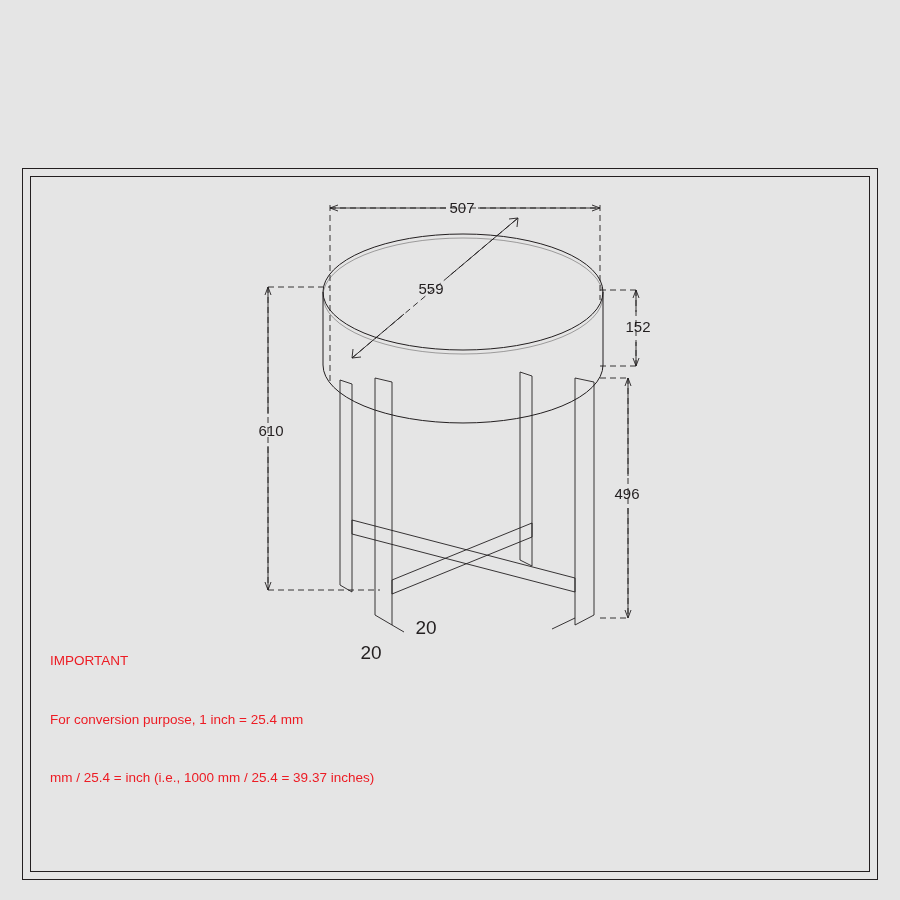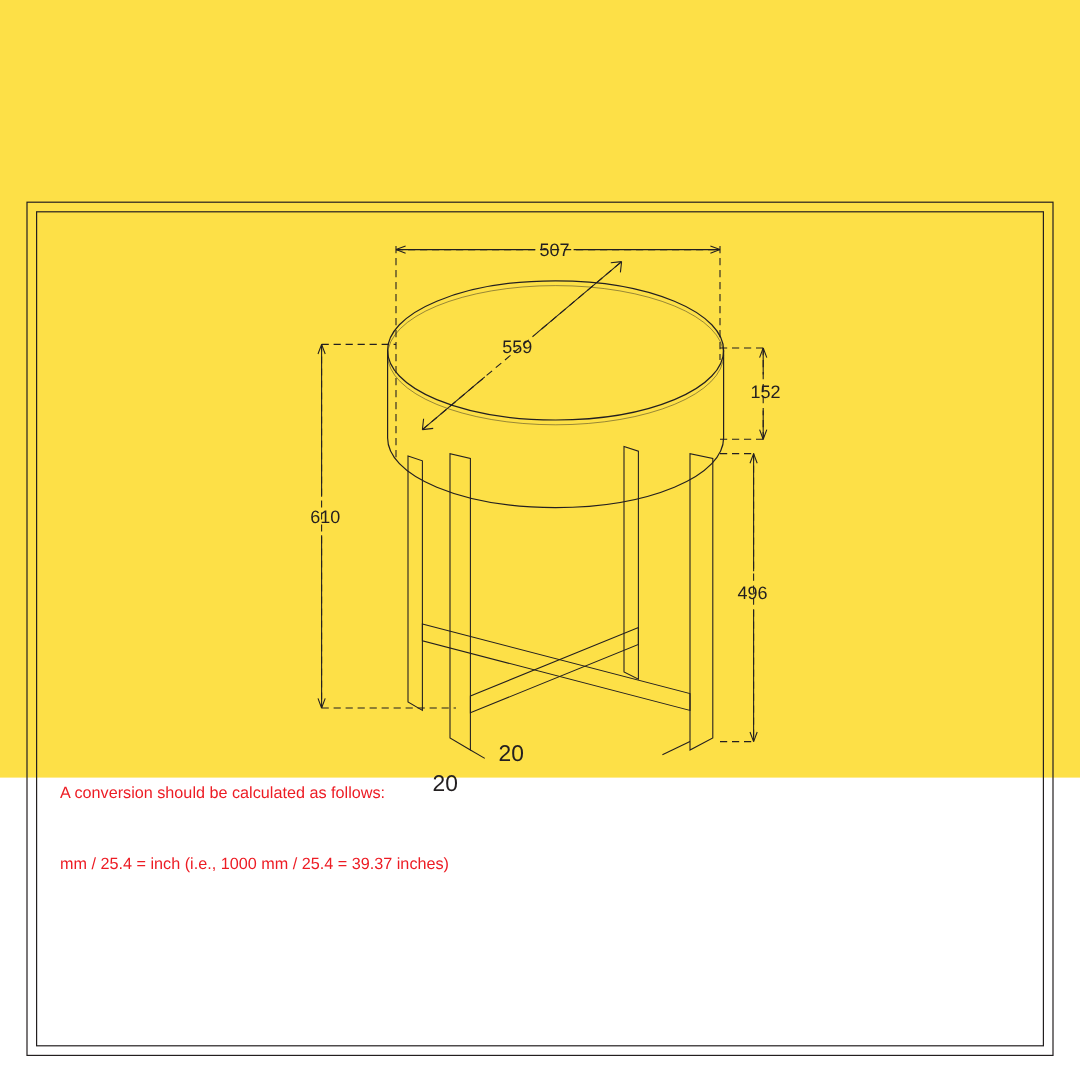--- a/index.html
+++ b/index.html
@@ -11,22 +11,22 @@
     width: 900px;
     height: 900px;
     font-family: "Liberation Sans", sans-serif;
     position: relative;
     overflow: hidden;
   }
   #page {
     position: absolute;
     left: 0; top: 0;
     width: 900px;
-    height: 648px;
-    background: #fde047;
+    height: 900px;
+    background: #e5e5e5;
   }
   
   .frame-outer {
     position: absolute;
     left: 22px;
     top: 168px;
     width: 856px;
     height: 712px;
     border: 1px solid #231f20;
     box-sizing: border-box;
@@ -159,17 +159,18 @@
     <text class="dimtext" x="462" y="213" text-anchor="middle">507</text>
     <text class="dimtext" x="431" y="294" text-anchor="middle">559</text>
     <text class="dimtext" x="638" y="332" text-anchor="middle">152</text>
     <text class="dimtext" x="271" y="436" text-anchor="middle">610</text>
     <text class="dimtext" x="627" y="499" text-anchor="middle">496</text>
     <text class="dimtext-lg" x="426" y="634" text-anchor="middle">20</text>
     <text class="dimtext-lg" x="371" y="659" text-anchor="middle">20</text>
   </svg>
 
   <div class="note">
-    <div>A conversion should be calculated as follows:</div>
+    <div>IMPORTANT</div>
+    <div>For conversion purpose, 1 inch = 25.4 mm</div>
     <div>mm / 25.4 = inch (i.e., 1000 mm / 25.4 = 39.37 inches)</div>
   </div>
 
 </div>
 
 </body></html>

